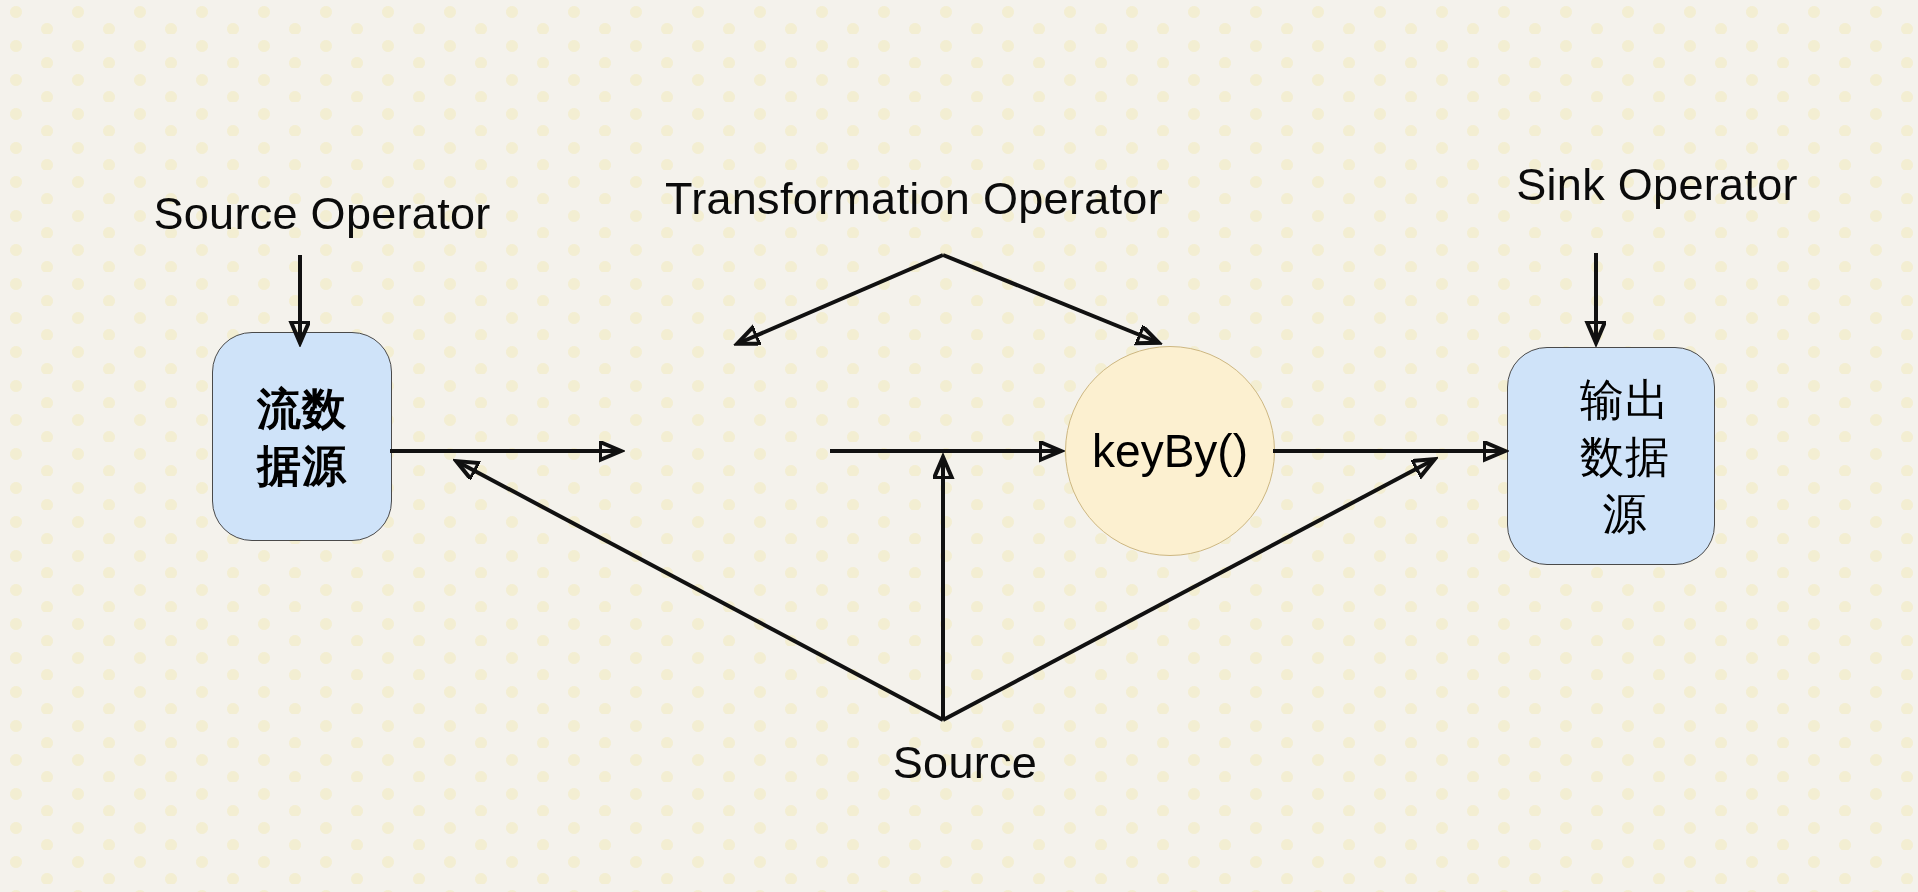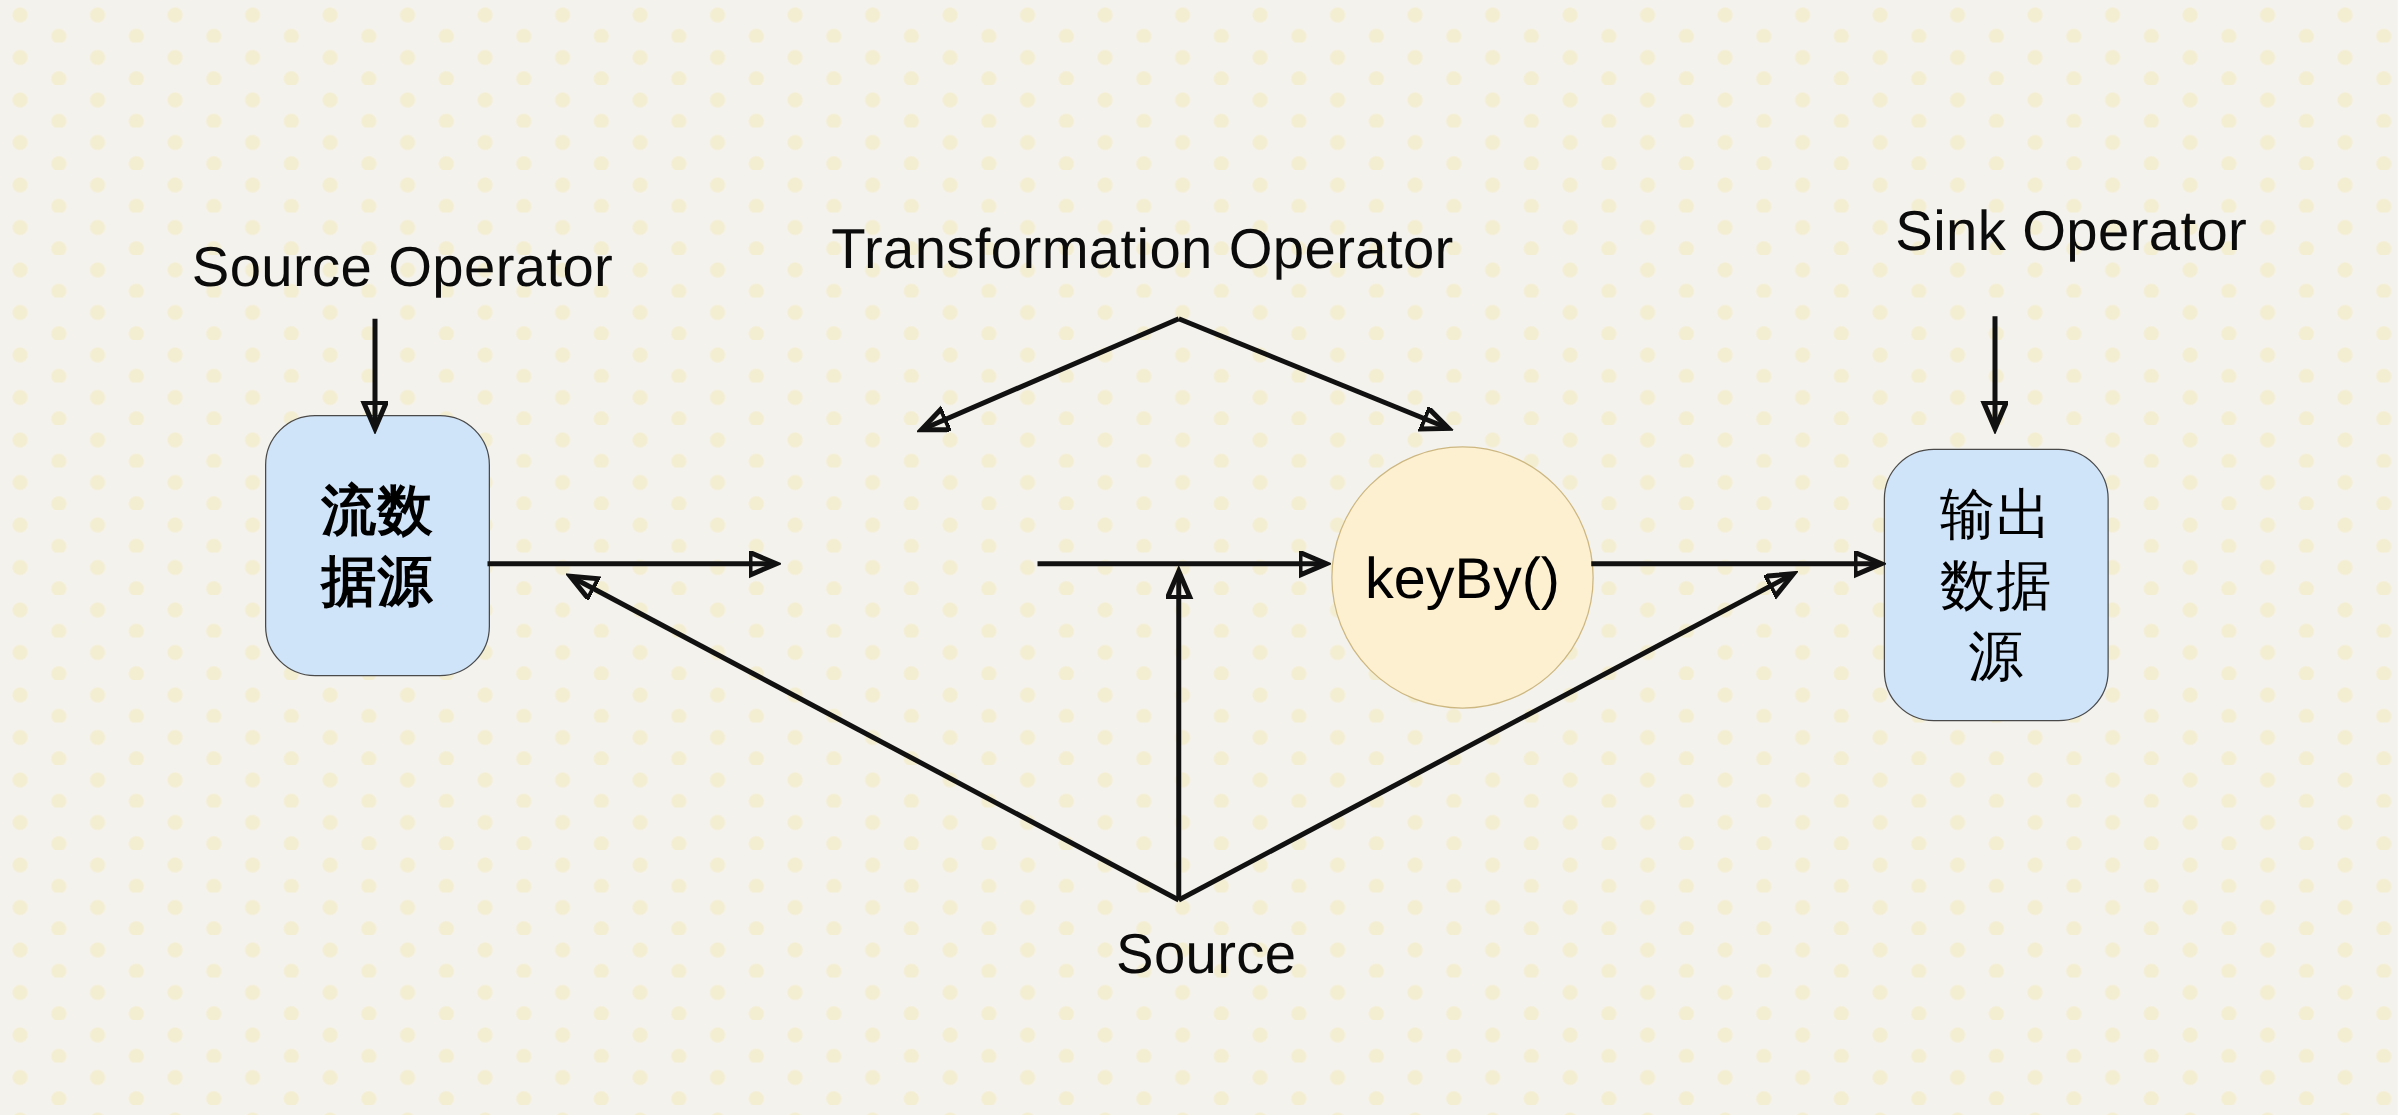--- a/index.html
+++ b/index.html
@@ -64,23 +64,23 @@
   }
   .cjk-text {
     font-size: 44px;
     line-height: 57px;
     letter-spacing: 1px;
   }
   .cjk-text span {
     display: block;
   }
   #node-source { left: 212px; top: 332px; width: 178px; height: 207px; font-weight: bold; }
-  #node-sink   { left: 1507px; top: 359px; width: 178px; height: 216px; }
+  #node-sink   { left: 1507px; top: 347px; width: 178px; height: 216px; padding-left: 28px; }
   #node-map    { left: 625px; top: 348px; width: 204px; height: 204px; }
-  #node-keyby  { left: 1065px; top: 357px; width: 208px; height: 208px; text-align: right; }
+  #node-keyby  { left: 1065px; top: 346px; width: 208px; height: 208px; text-align: right; }
   #label-source { left: 322px; top: 172px; margin-top: 16px; }
   #label-transformation { left: 914px; top: 173px; }
   #label-sink { left: 1657px; top: 159px; }
   #label-stream { left: 965px; top: 737px; }
 </style>
 </head>
 <body>
 
 <div class="canvas">
 

